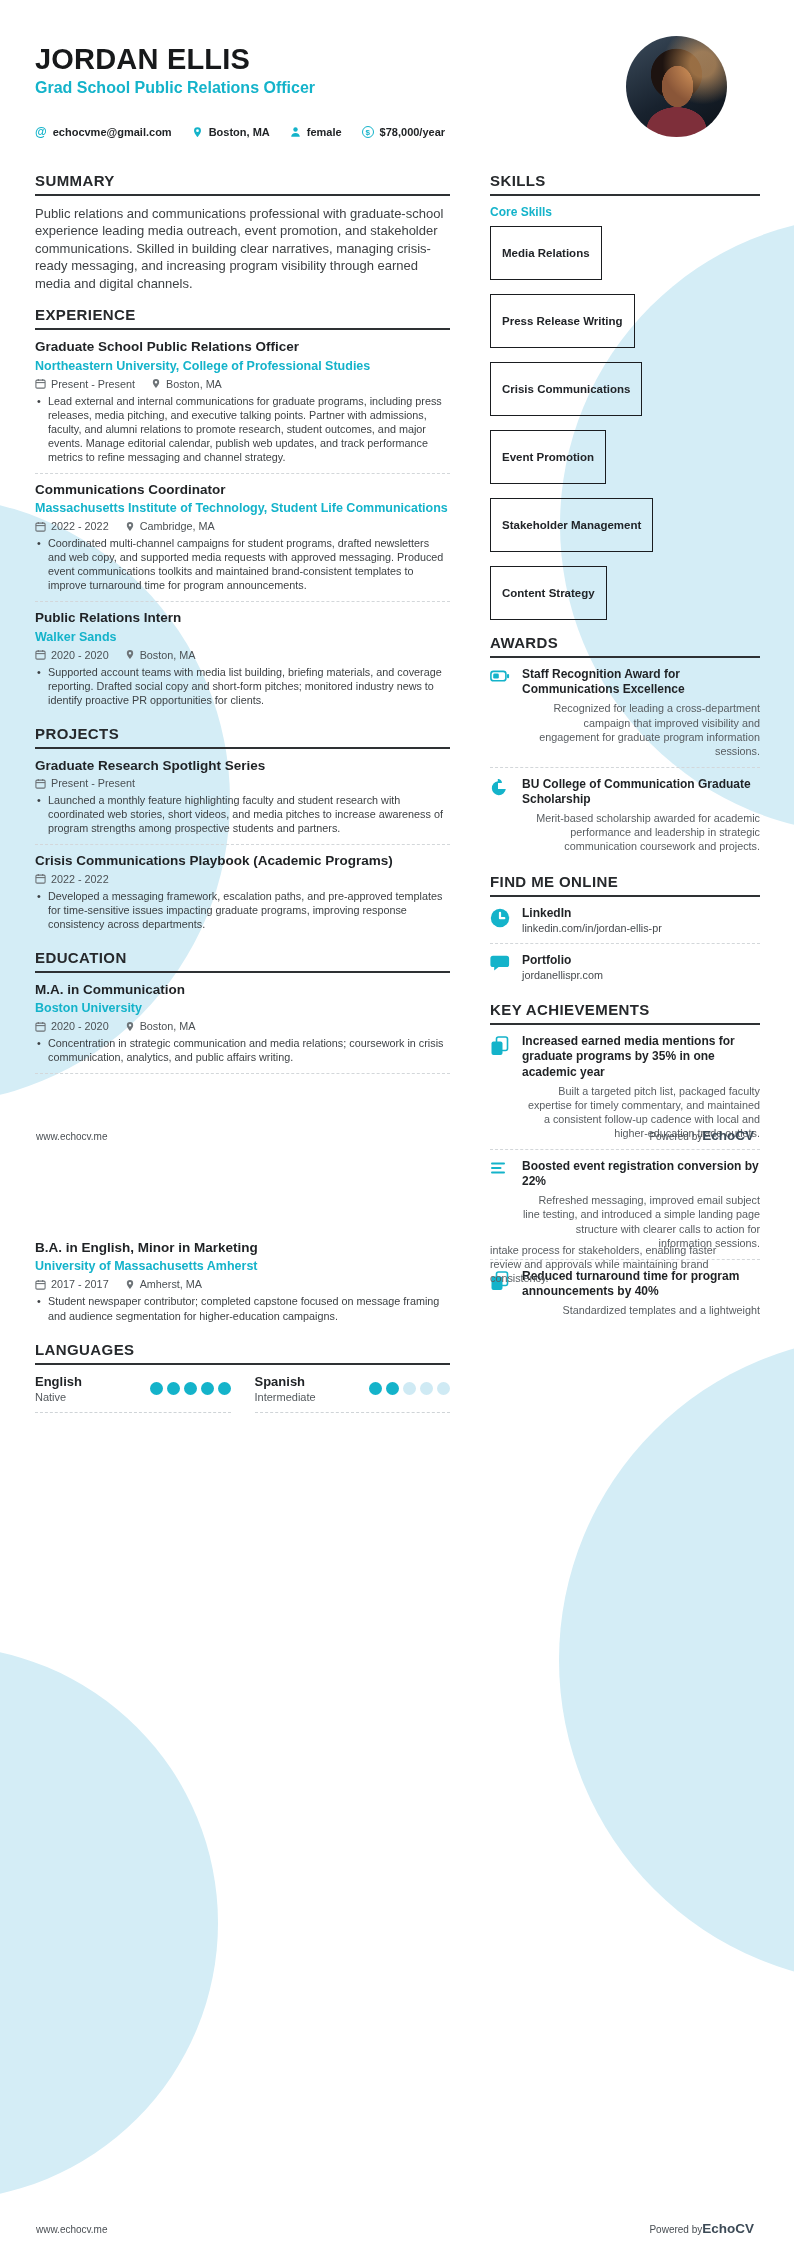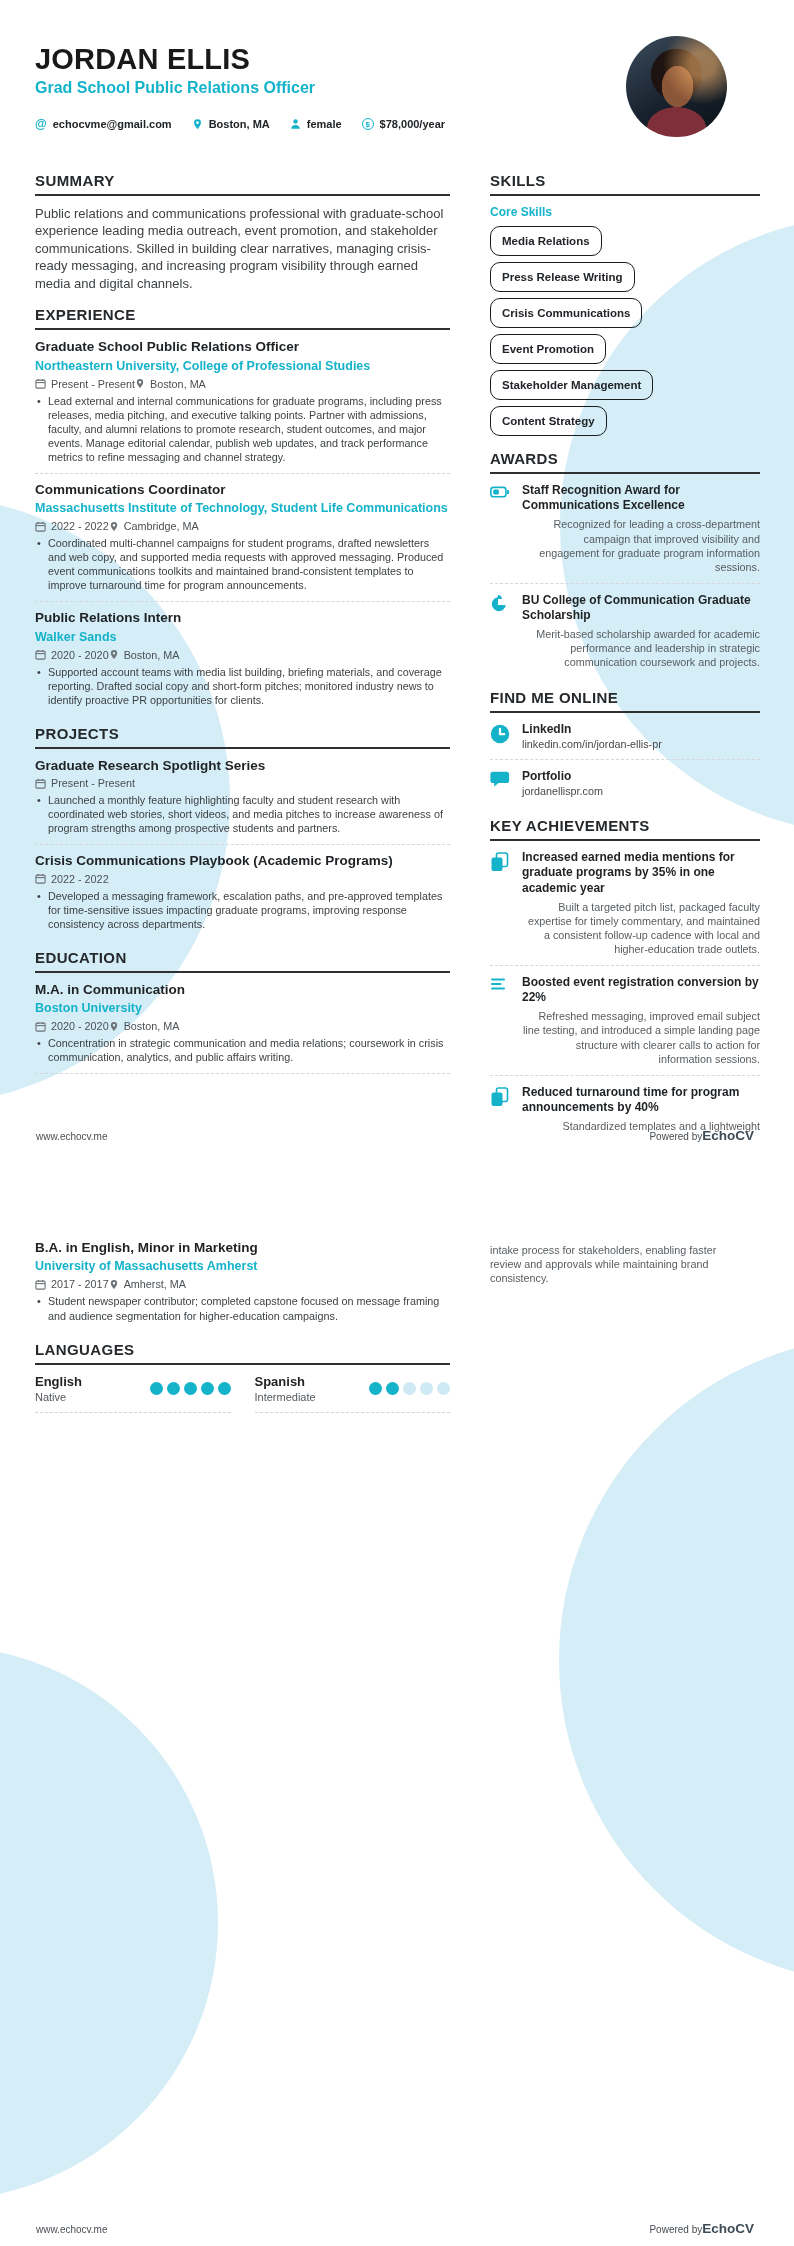--- a/index.html
+++ b/index.html
@@ -15,21 +15,21 @@
   .circle{position:absolute;border-radius:50%;background:var(--circle);}
   .c1{width:618px;height:618px;left:560px;top:216px;}
   .c2{width:608px;height:608px;left:-378px;top:496px;}
   .c3{width:648px;height:648px;left:559px;top:213px;}
   .c4{width:554px;height:554px;left:-336px;top:523px;}
 
   
   .header{position:absolute;left:35px;top:44px;}
   .name{font-size:29px;font-weight:800;letter-spacing:.2px;color:#17191b;line-height:1.05;}
   .job-title{font-size:16px;font-weight:700;color:var(--accent);margin-top:5px;}
-  .contacts{display:flex;align-items:center;gap:20px;margin-top:20px;justify-content:center;}
+  .contacts{display:flex;align-items:center;gap:20px;margin-top:28px;justify-content:center;}
   .contact{display:flex;align-items:center;gap:6px;font-size:11px;font-weight:700;color:#212427;}
   .cicon{display:inline-flex;align-items:center;justify-content:center;color:var(--accent);}
   .at-icon{font-size:12px;font-weight:800;}
   .at-icon::before{content:"@";}
   .coin-icon{width:12px;height:12px;border:1.6px solid var(--accent);border-radius:50%;font-size:8px;font-weight:800;}
   .coin-icon::before{content:"$";}
   .photo{position:absolute;left:626px;top:36px;width:101px;height:101px;border-radius:50%;
     background:
       radial-gradient(circle at 76% 28%, rgba(255,185,110,.55) 0 12%, rgba(255,185,110,0) 38%),
       radial-gradient(ellipse 30px 22px at 50% 92%, #7e2f3a 0 98%, rgba(0,0,0,0) 100%),
@@ -47,30 +47,30 @@
   .sec{font-size:15px;font-weight:800;letter-spacing:.4px;color:var(--ink);
        border-bottom:2.5px solid #2e3134;padding-bottom:5px;margin:14px 0 9px 0;}
   .col > .sec:first-child{margin-top:0;}
 
   .summary-text{font-size:13px;line-height:1.34;color:var(--body);margin-bottom:12px;}
 
   .entry{padding-bottom:4px;margin-bottom:6px;}
   .entry.sep{border-bottom:1px dashed #d3d7da;padding-bottom:9px;margin-bottom:8px;}
   .entry-title{font-size:13.5px;font-weight:800;color:#1f2225;line-height:1.22;margin-bottom:3px;}
   .entry-company{font-size:12.5px;font-weight:800;color:var(--accent);line-height:1.2;margin-bottom:4px;}
-  .meta{display:flex;align-items:center;font-size:10.8px;color:#4b5054;margin-bottom:4px;}
+  .meta{display:flex;align-items:center;gap:16px;font-size:10.8px;color:#4b5054;margin-bottom:4px;}
   .meta-item{display:flex;align-items:center;gap:5px;}
   .micon{color:#6d7377;display:inline-flex;}
   .bullet{position:relative;padding-left:13px;font-size:10.8px;line-height:1.3;color:var(--body);}
   .bullet::before{content:"•";position:absolute;left:2px;top:0;color:#3c4043;}
 
   
   .skill-group{font-size:12px;font-weight:800;color:var(--accent);margin-bottom:7px;}
-  .chip{display:block;width:max-content;border:1.6px solid #1a1d20;border-radius:10px;
-        padding:8px 11px;font-size:11.5px;font-weight:700;color:#212428;margin-bottom:6px;background:transparent;}
+  .chip{display:block;width:max-content;border:1.6px solid #1a1d20;border-radius:0;
+        padding:20px 11px;font-size:11.5px;font-weight:700;color:#212428;margin-bottom:14px;background:transparent;}
 
   
   .irow{display:flex;gap:12px;padding-bottom:6px;margin-bottom:6px;}
   .irow.sep{border-bottom:1px dashed #d3d7da;padding-bottom:9px;margin-bottom:9px;}
   .irow .ic{flex:0 0 20px;padding-top:2px;color:var(--accent);}
   .ititle{font-size:12px;font-weight:800;color:#1f2225;line-height:1.27;margin-bottom:4px;}
   .idesc{font-size:10.8px;line-height:1.3;color:var(--muted);text-align:right;}
   .ilabel{font-size:12px;font-weight:800;color:#1f2225;margin-bottom:2px;}
   .iurl{font-size:10.8px;color:#45494d;}
   .cont-text{font-size:10.8px;line-height:1.3;color:var(--muted);}

